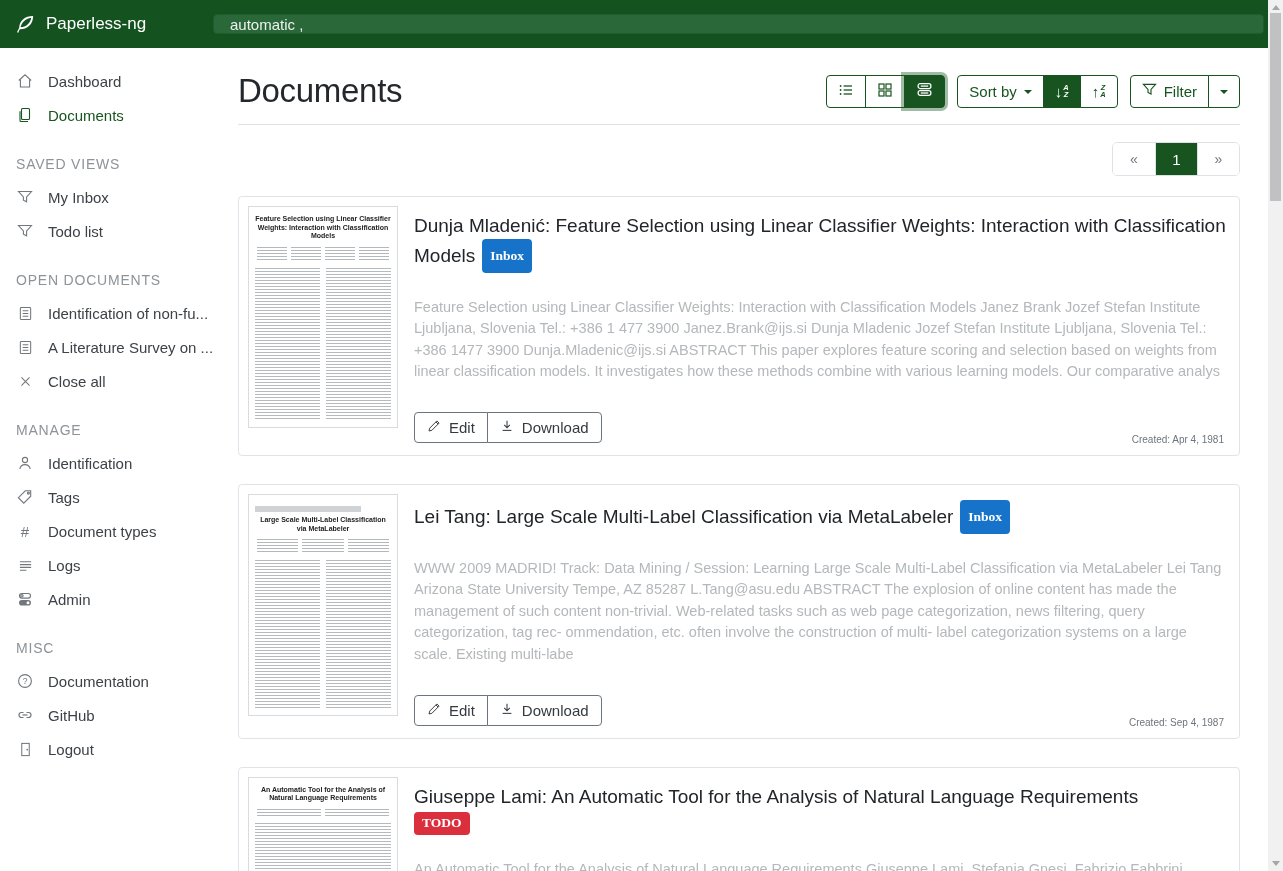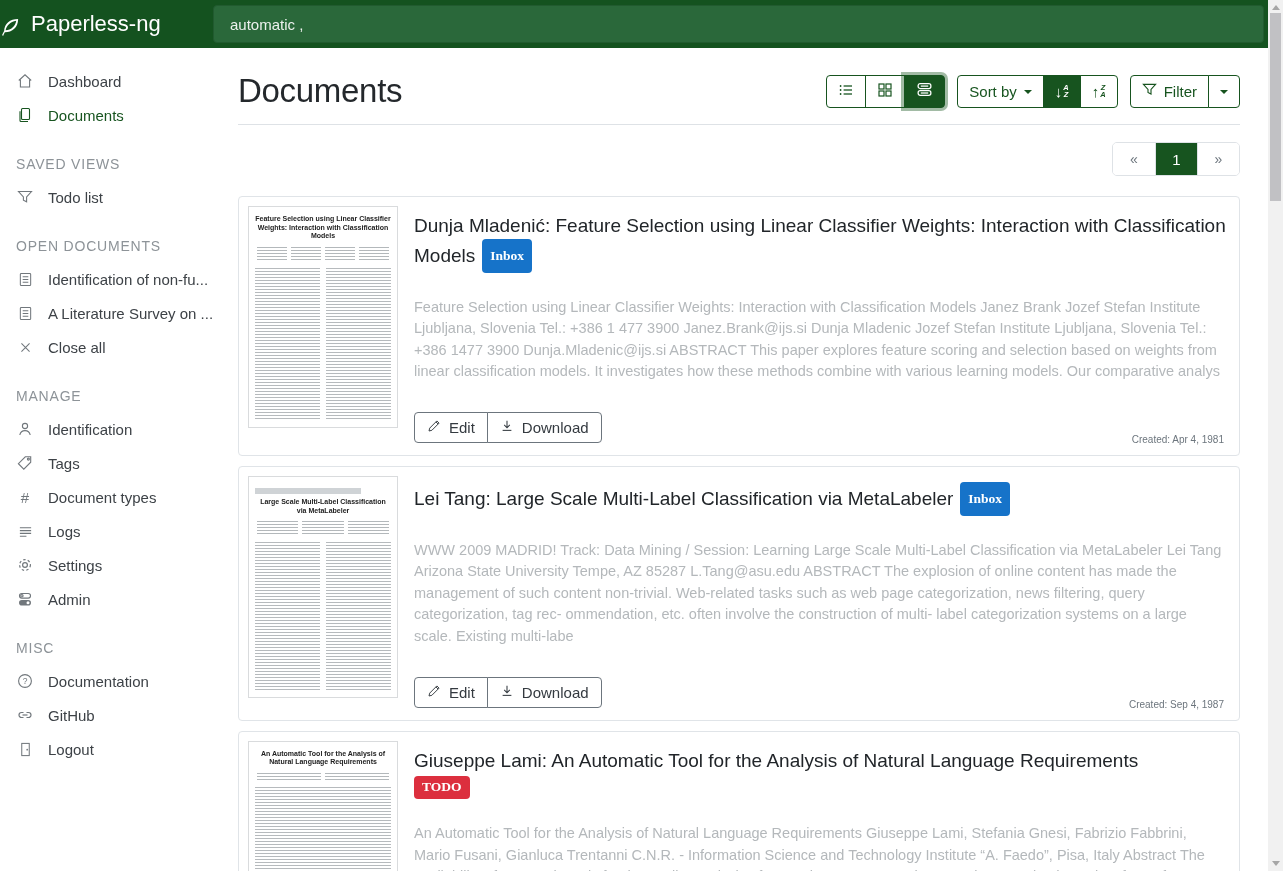--- a/index.html
+++ b/index.html
@@ -5,25 +5,25 @@
   * { box-sizing: border-box; }
   html,body { margin:0; padding:0; }
   body {
     width:1283px; height:871px; overflow:hidden; position:relative;
     font-family:"Liberation Sans","DejaVu Sans",sans-serif;
     background:#fff; color:#212529;
   }
   
   .navbar { position:absolute; left:0; top:0; width:1268px; height:48px;
     background:#14521f; display:flex; align-items:center; z-index:6; }
-  .brand { width:213px; min-width:213px; display:flex; align-items:flex-end; gap:11px;
-    color:#fff; font-size:22px; cursor:pointer; }
+  .brand { width:213px; min-width:213px; display:flex; align-items:flex-start; gap:11px;
+    padding-left:15px; color:#fff; font-size:17px; cursor:pointer; }
   .brand svg { display:block; }
   .search-wrap { flex:1; padding:5px 4px 5px 0; }
-  .search-input { width:100%; height:38px; background:#2a683a; border:1px solid #215a2f;
+  .search-input { width:100%; height:20px; background:#2a683a; border:1px solid #215a2f;
     border-radius:4px; color:#edf1ee; font-size:15px; padding:0 16px; outline:none;
     font-family:inherit; }
   
   .sidebar { position:absolute; left:0; top:48px; width:226px; bottom:0; background:#fff;
     border-right:1px solid #e7e9eb; padding-top:16px; overflow:hidden; }
   .nav-item { display:flex; align-items:center; gap:14px; padding:8px 16px; font-size:15px;
     color:#3d4247; cursor:pointer; white-space:nowrap; }
   .nav-item .nicon { width:18px; min-width:18px; height:18px; color:#71777c;
     display:flex; align-items:center; justify-content:center; }
   .nav-item.active { color:#17541f; }
@@ -56,21 +56,21 @@
   .pagination-row { display:flex; justify-content:flex-end; margin-top:17px; }
   .pagination { display:flex; border:1px solid #dee2e6; border-radius:5px; overflow:hidden; background:#fff; }
   .page-btn { width:42px; height:32px; display:flex; align-items:center; justify-content:center;
     color:#6c757d; font-size:14px; background:#fff; border:none; border-left:1px solid #dee2e6;
     cursor:pointer; font-family:inherit; }
   .page-btn:first-child { border-left:none; }
   .page-btn.current { background:#17541f; color:#fff; font-size:15px; }
   
   .card { display:flex; gap:16px; border:1px solid #e0e4e8; border-radius:4px; padding:9px;
     margin-top:20px; position:relative; background:#fff; }
-  .card + .card { margin-top:10px; }
+  .card + .card { margin-top:28px; }
   .thumb { width:150px; min-width:150px; height:222px; border:1px solid #d9dbdd; background:#fff;
     padding:8px 6px 6px; display:flex; flex-direction:column; cursor:pointer; }
   .thumb-title { font-size:7px; line-height:8.5px; font-weight:bold; text-align:center;
     color:#222; margin-bottom:4px; }
   .t-authors { display:flex; gap:4px; margin:2px 2px 4px; }
   .t-au { flex:1; height:15px; background:repeating-linear-gradient(to bottom,#9aa0a4 0,#9aa0a4 1px,transparent 1px,transparent 3px); opacity:.75; }
   .t-cols { flex:1; display:flex; gap:6px; margin-top:2px; }
   .t-col { flex:1; background:repeating-linear-gradient(to bottom,#b6babd 0,#b6babd 1px,transparent 1px,transparent 3px); }
   .t-head { height:6px; background:#cfd3d6; margin:3px 30px 4px 0; }
   .card-body { flex:1; display:flex; flex-direction:column; padding:5px 4px 3px 0; }
@@ -135,20 +135,28 @@
     <span>Documents</span>
   </div>
 
   <div class="nav-section">SAVED VIEWS</div>
   <div class="nav-item">
     <span class="nicon">
       <svg width="16" height="16" viewBox="0 0 16 16" fill="none" stroke="currentColor" stroke-width="1.1">
           <path d="M1.5 2.5h13L9.6 8v4.8l-3.2-1.6V8z"></path>
         </svg>
     </span>
+    <span>My Inbox</span>
+  </div>
+  <div class="nav-item">
+    <span class="nicon">
+      <svg width="16" height="16" viewBox="0 0 16 16" fill="none" stroke="currentColor" stroke-width="1.1">
+          <path d="M1.5 2.5h13L9.6 8v4.8l-3.2-1.6V8z"></path>
+        </svg>
+    </span>
     <span>Todo list</span>
   </div>
 
   <div class="nav-section">OPEN DOCUMENTS</div>
   <div class="nav-item">
     <span class="nicon">
       <svg width="15" height="15" viewBox="0 0 16 16" fill="none" stroke="currentColor" stroke-width="1.1">
           <rect x="2.5" y="1.5" width="11" height="13" rx="1"></rect>
           <path d="M5 5h6M5 8h6M5 11h6"></path>
         </svg>
@@ -198,29 +206,20 @@
       </span>
     <span>Document types</span>
   </div>
   <div class="nav-item">
     <span class="nicon">
       <svg width="15" height="15" viewBox="0 0 16 16" fill="none" stroke="currentColor" stroke-width="1.2">
           <path d="M2 4h12M2 7h12M2 10h12M2 13h7"></path>
         </svg>
     </span>
     <span>Logs</span>
-  </div>
-  <div class="nav-item">
-    <span class="nicon">
-      <svg width="16" height="16" viewBox="0 0 16 16" fill="none" stroke="currentColor" stroke-width="1.2">
-          <circle cx="8" cy="8" r="2.4"></circle>
-          <circle cx="8" cy="8" r="5.4" stroke-dasharray="2.4 2.2"></circle>
-        </svg>
-    </span>
-    <span>Settings</span>
   </div>
   <div class="nav-item">
     <span class="nicon">
       <svg width="16" height="16" viewBox="0 0 16 16">
           <g fill="none" stroke="currentColor" stroke-width="1.1">
             <rect x="2.5" y="2.5" width="11" height="4.6" rx="2.3"></rect>
             <circle cx="4.9" cy="4.8" r="1.2"></circle>
           </g>
           <rect x="2" y="9" width="12" height="5.6" rx="2.8" fill="currentColor"></rect>
           <circle cx="11" cy="11.8" r="1.5" fill="#fff"></circle>

